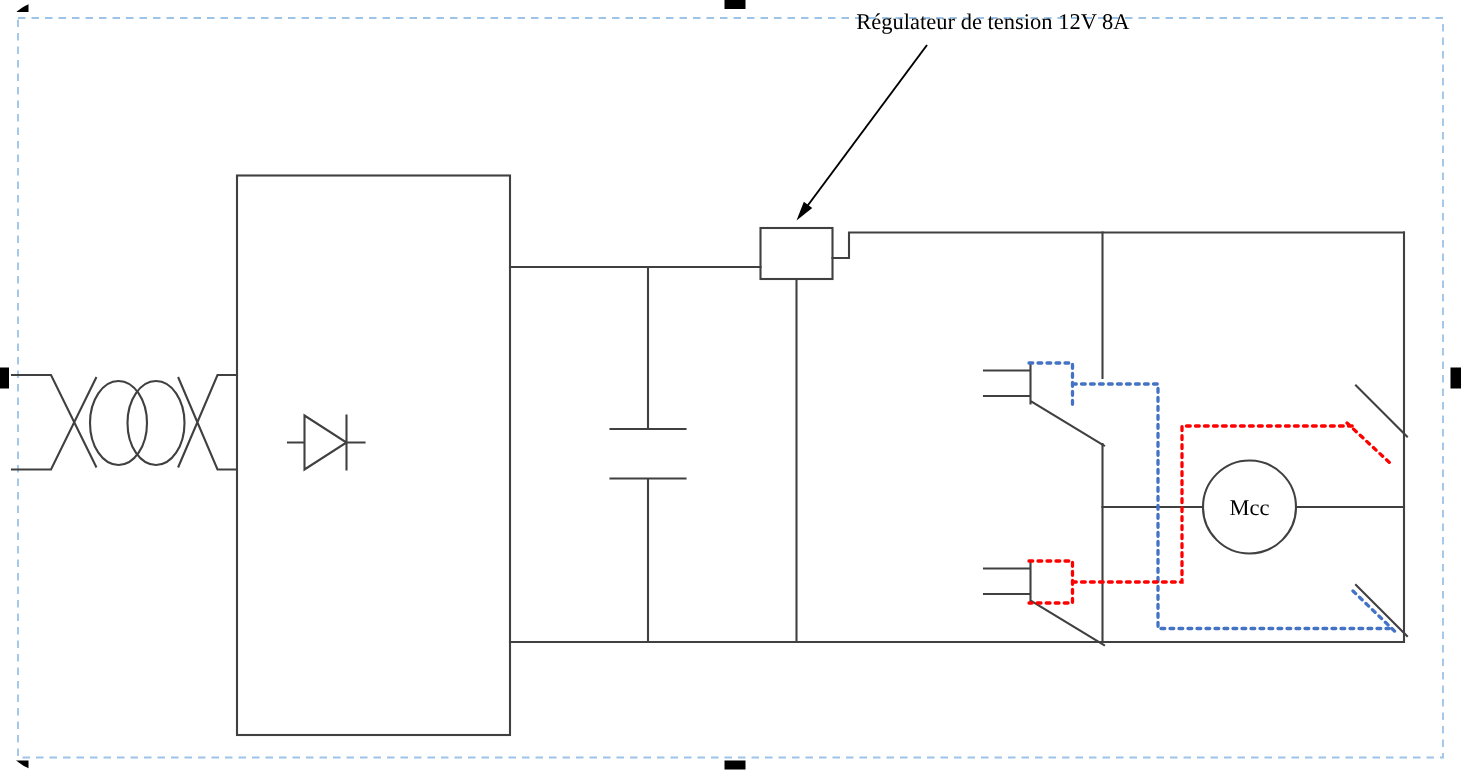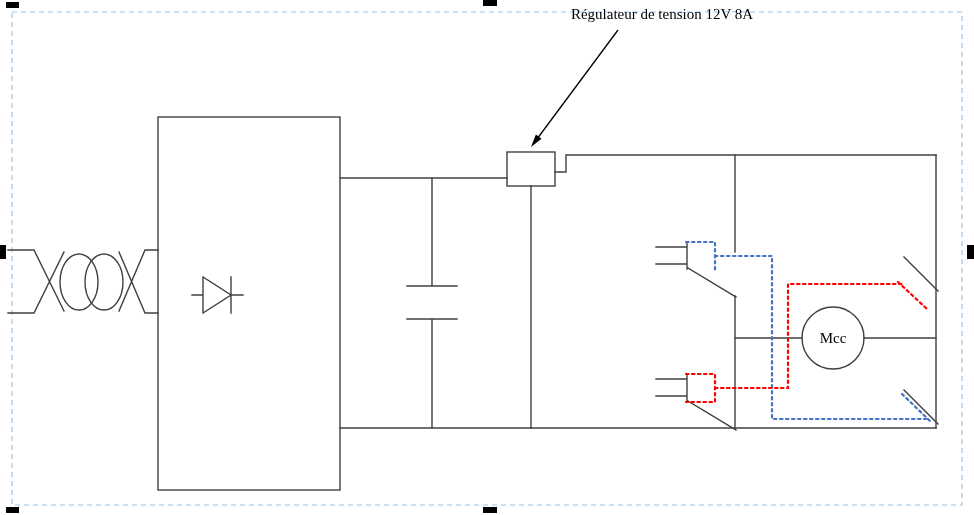--- a/index.html
+++ b/index.html
@@ -7,20 +7,21 @@
     padding: 0;
     background: #ffffff;
   }
   #canvas {
     position: relative;
     width: 974px;
     height: 515px;
     background: #ffffff;
     overflow: hidden;
     font-family: "Liberation Serif", serif;
+    border-radius: 32px;
   }
   svg { display: block; }
   text {
     font-family: "Liberation Serif", serif;
     font-size: 15px;
     fill: #000000;
   }
 </style>
 </head>
 <body>

